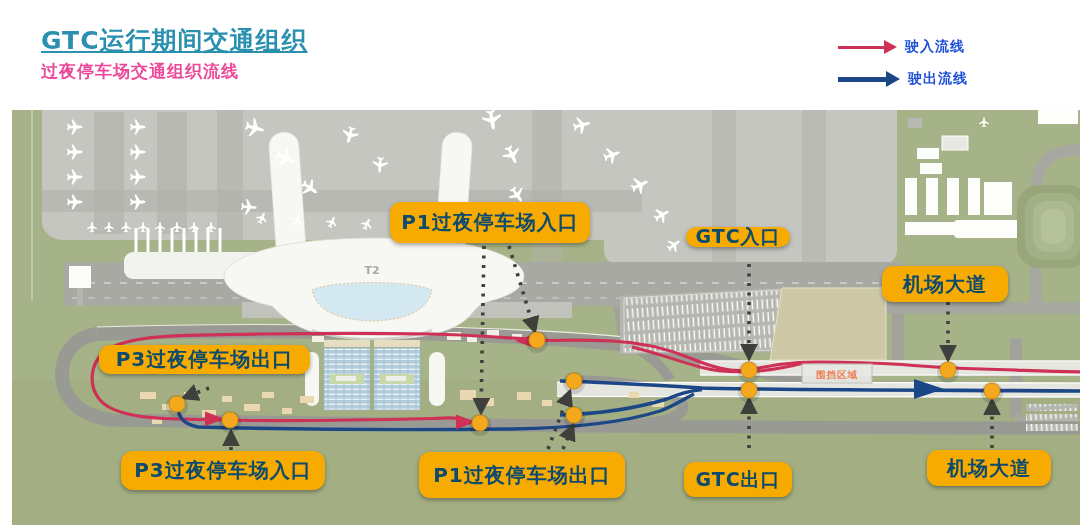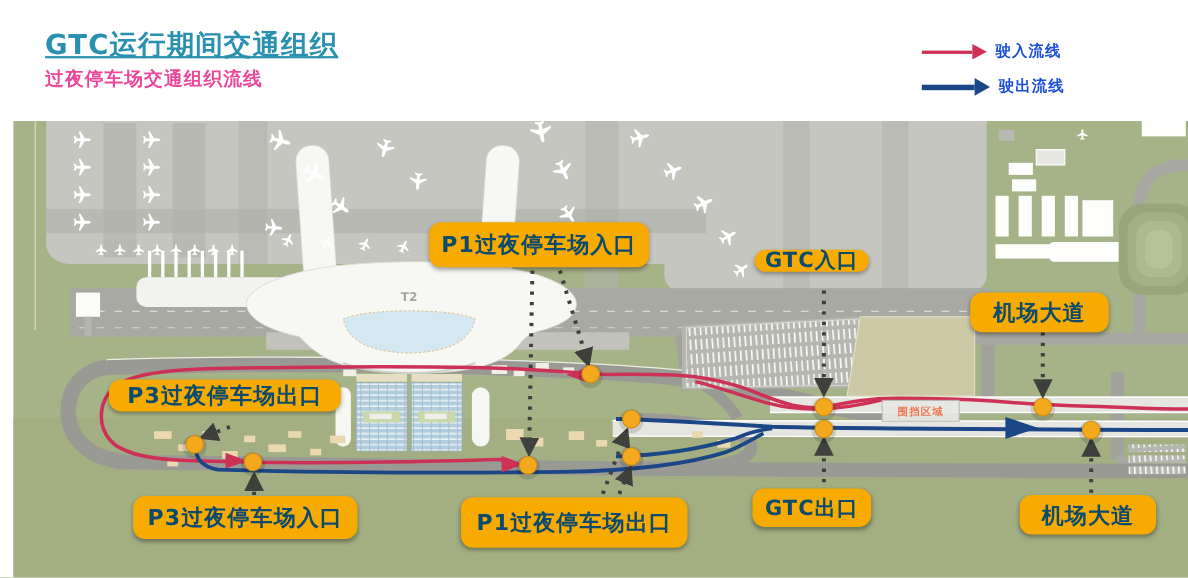--- a/index.html
+++ b/index.html
@@ -327,16 +327,16 @@
           <circle cx="218" cy="420" r="8" fill="#F3A81D" stroke="#d18f12" stroke-width="1"></circle>
         </g>
   </g>
 </svg>
 </div>
 
 <div class="callout" style="left:390px;top:202px;width:200px;height:41px;font-size:20px;">P1过夜停车场入口</div>
 <div class="callout" style="left:686px;top:227px;width:104px;height:20px;font-size:19px;">GTC入口</div>
 <div class="callout" style="left:882px;top:266px;width:126px;height:36px;font-size:20px;">机场大道</div>
 <div class="callout" style="left:99px;top:345px;width:211px;height:29px;font-size:20px;">P3过夜停车场出口</div>
-<div class="callout" style="left:121px;top:451px;width:204px;height:39px;font-size:20px;">P3过夜停车场入口</div>
+<div class="callout" style="left:121px;top:451px;width:204px;height:39px;font-size:20px;border-radius:12px;">P3过夜停车场入口</div>
 <div class="callout" style="left:419px;top:452px;width:206px;height:46px;font-size:20px;">P1过夜停车场出口</div>
-<div class="callout" style="left:684px;top:444px;width:108px;height:35px;font-size:19px;">GTC出口</div>
+<div class="callout" style="left:684px;top:462px;width:108px;height:35px;font-size:19px;">GTC出口</div>
 <div class="callout" style="left:927px;top:450px;width:124px;height:36px;font-size:20px;">机场大道</div>
 
 </body></html>

